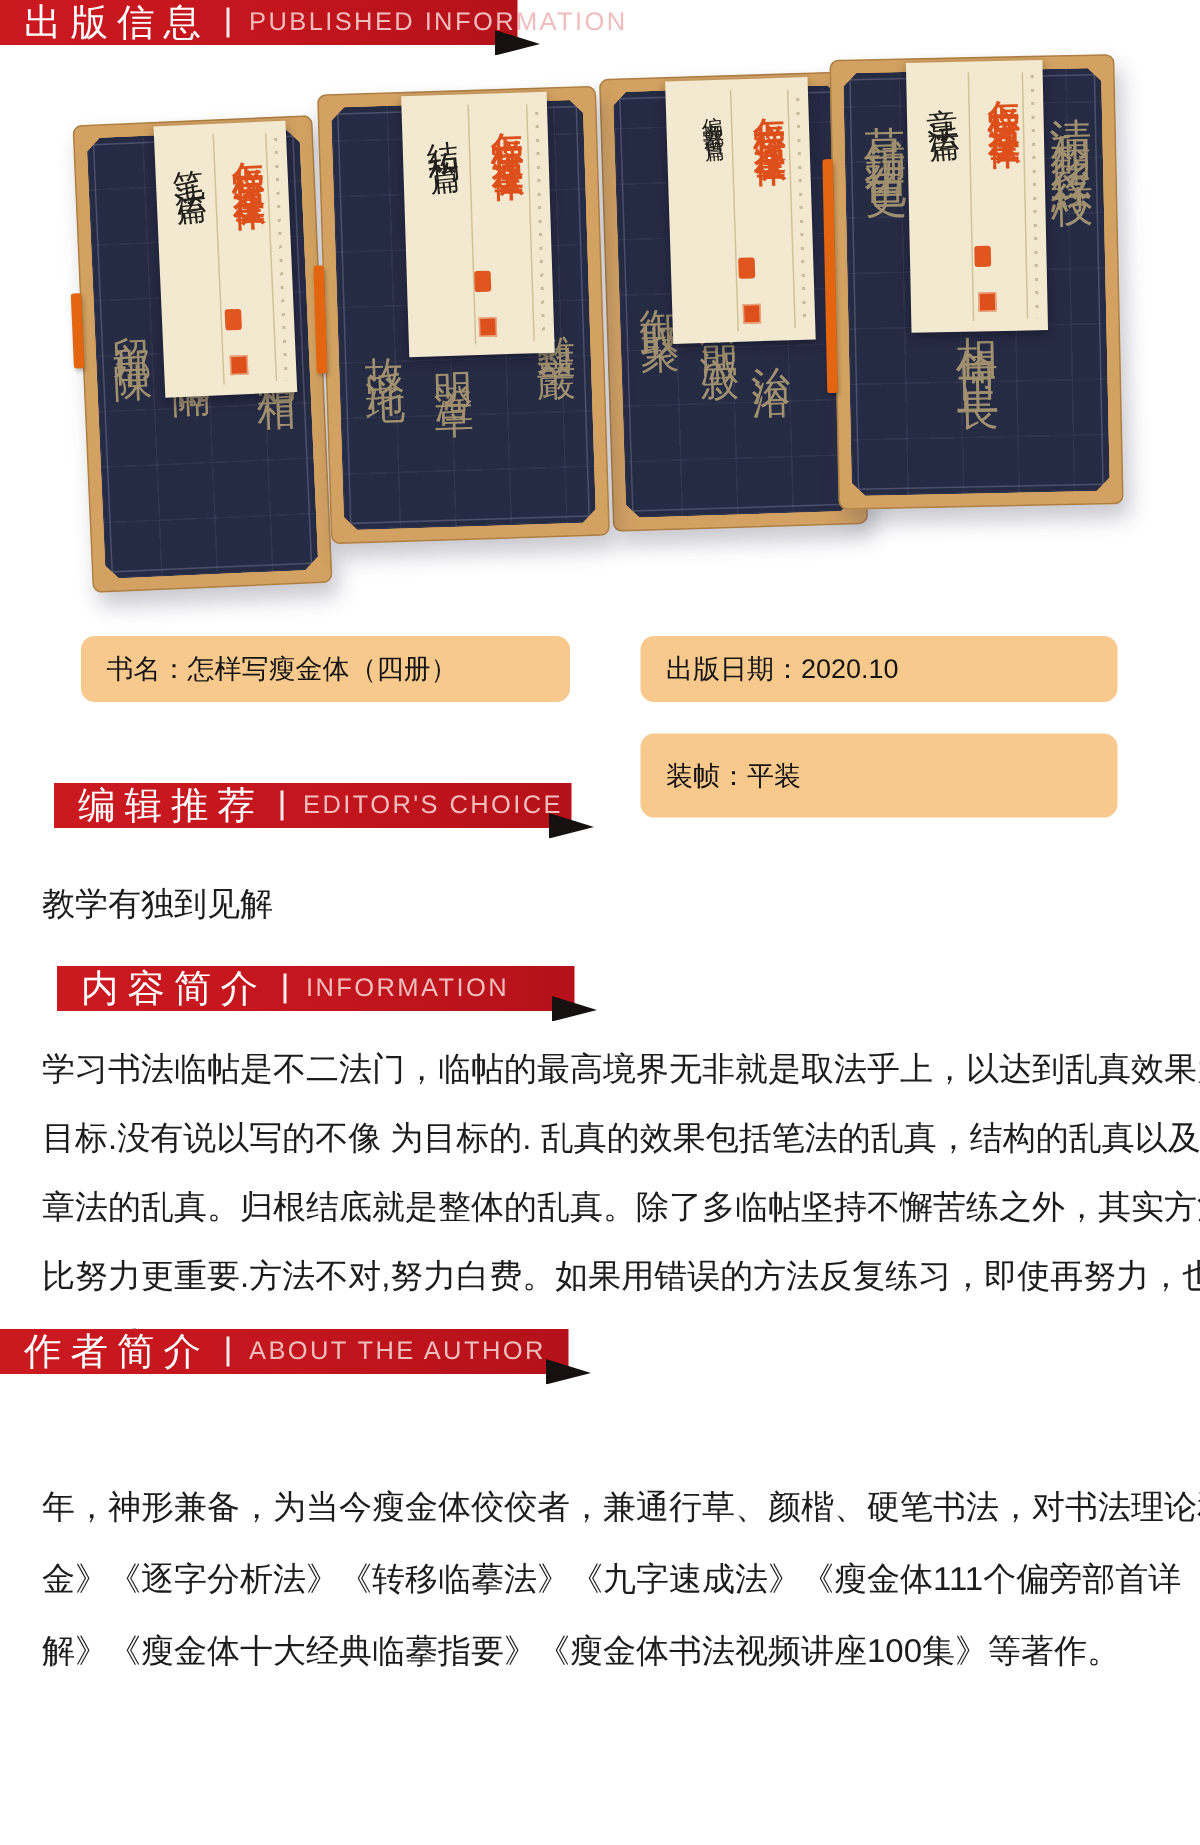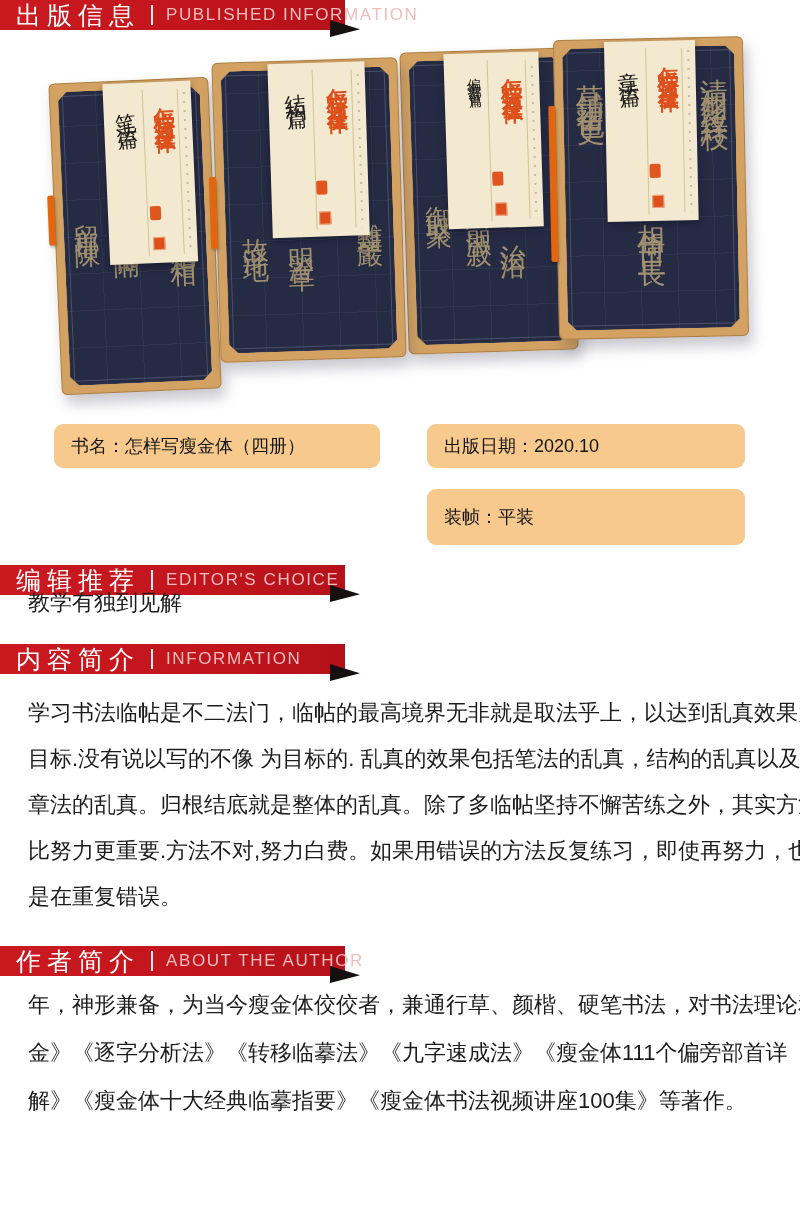--- a/index.html
+++ b/index.html
@@ -158,43 +158,43 @@
         <span class="badge"></span>
         <span class="seal"></span>
       </div>
     </div>
   </div>
 
   <div class="pill pill-name">书名：怎样写瘦金体（四册）</div>
   <div class="pill pill-date">出版日期：2020.10</div>
   <div class="pill pill-bind">装帧：平装</div>
 
-  <div class="banner" style="top:565px;">
+  <div class="banner" style="top:522px;margin-left:36px;">
     <span class="zh">编辑推荐</span>
     <span class="sep"></span>
     <span class="en">EDITOR'S CHOICE</span>
     <span class="tail"></span>
   </div>
   <div class="editor-note">教学有独到见解</div>
 
-  <div class="banner" style="top:644px;">
+  <div class="banner" style="top:644px;margin-left:38px;">
     <span class="zh">内容简介</span>
     <span class="sep"></span>
     <span class="en">INFORMATION</span>
     <span class="tail"></span>
   </div>
   <div class="para p1">
     <div class="pline">学习书法临帖是不二法门，临帖的最高境界无非就是取法乎上，以达到乱真效果为</div>
     <div class="pline">目标.没有说以写的不像 为目标的. 乱真的效果包括笔法的乱真，结构的乱真以及整体</div>
     <div class="pline">章法的乱真。归根结底就是整体的乱真。除了多临帖坚持不懈苦练之外，其实方法</div>
     <div class="pline">比努力更重要.方法不对,努力白费。如果用错误的方法反复练习，即使再努力，也只</div>
     <div class="pline">是在重复错误。</div>
   </div>
 
-  <div class="banner" style="top:946px;">
+  <div class="banner" style="top:886px;padding-left:34px;">
     <span class="zh">作者简介</span>
     <span class="sep"></span>
     <span class="en">ABOUT THE AUTHOR</span>
     <span class="tail"></span>
   </div>
   <div class="para p2">
     <div class="pline">年，神形兼备，为当今瘦金体佼佼者，兼通行草、颜楷、硬笔书法，对书法理论和</div>
     <div class="pline">金》《逐字分析法》《转移临摹法》《九字速成法》《瘦金体111个偏旁部首详</div>
     <div class="pline">解》《瘦金体十大经典临摹指要》《瘦金体书法视频讲座100集》等著作。</div>
   </div>

